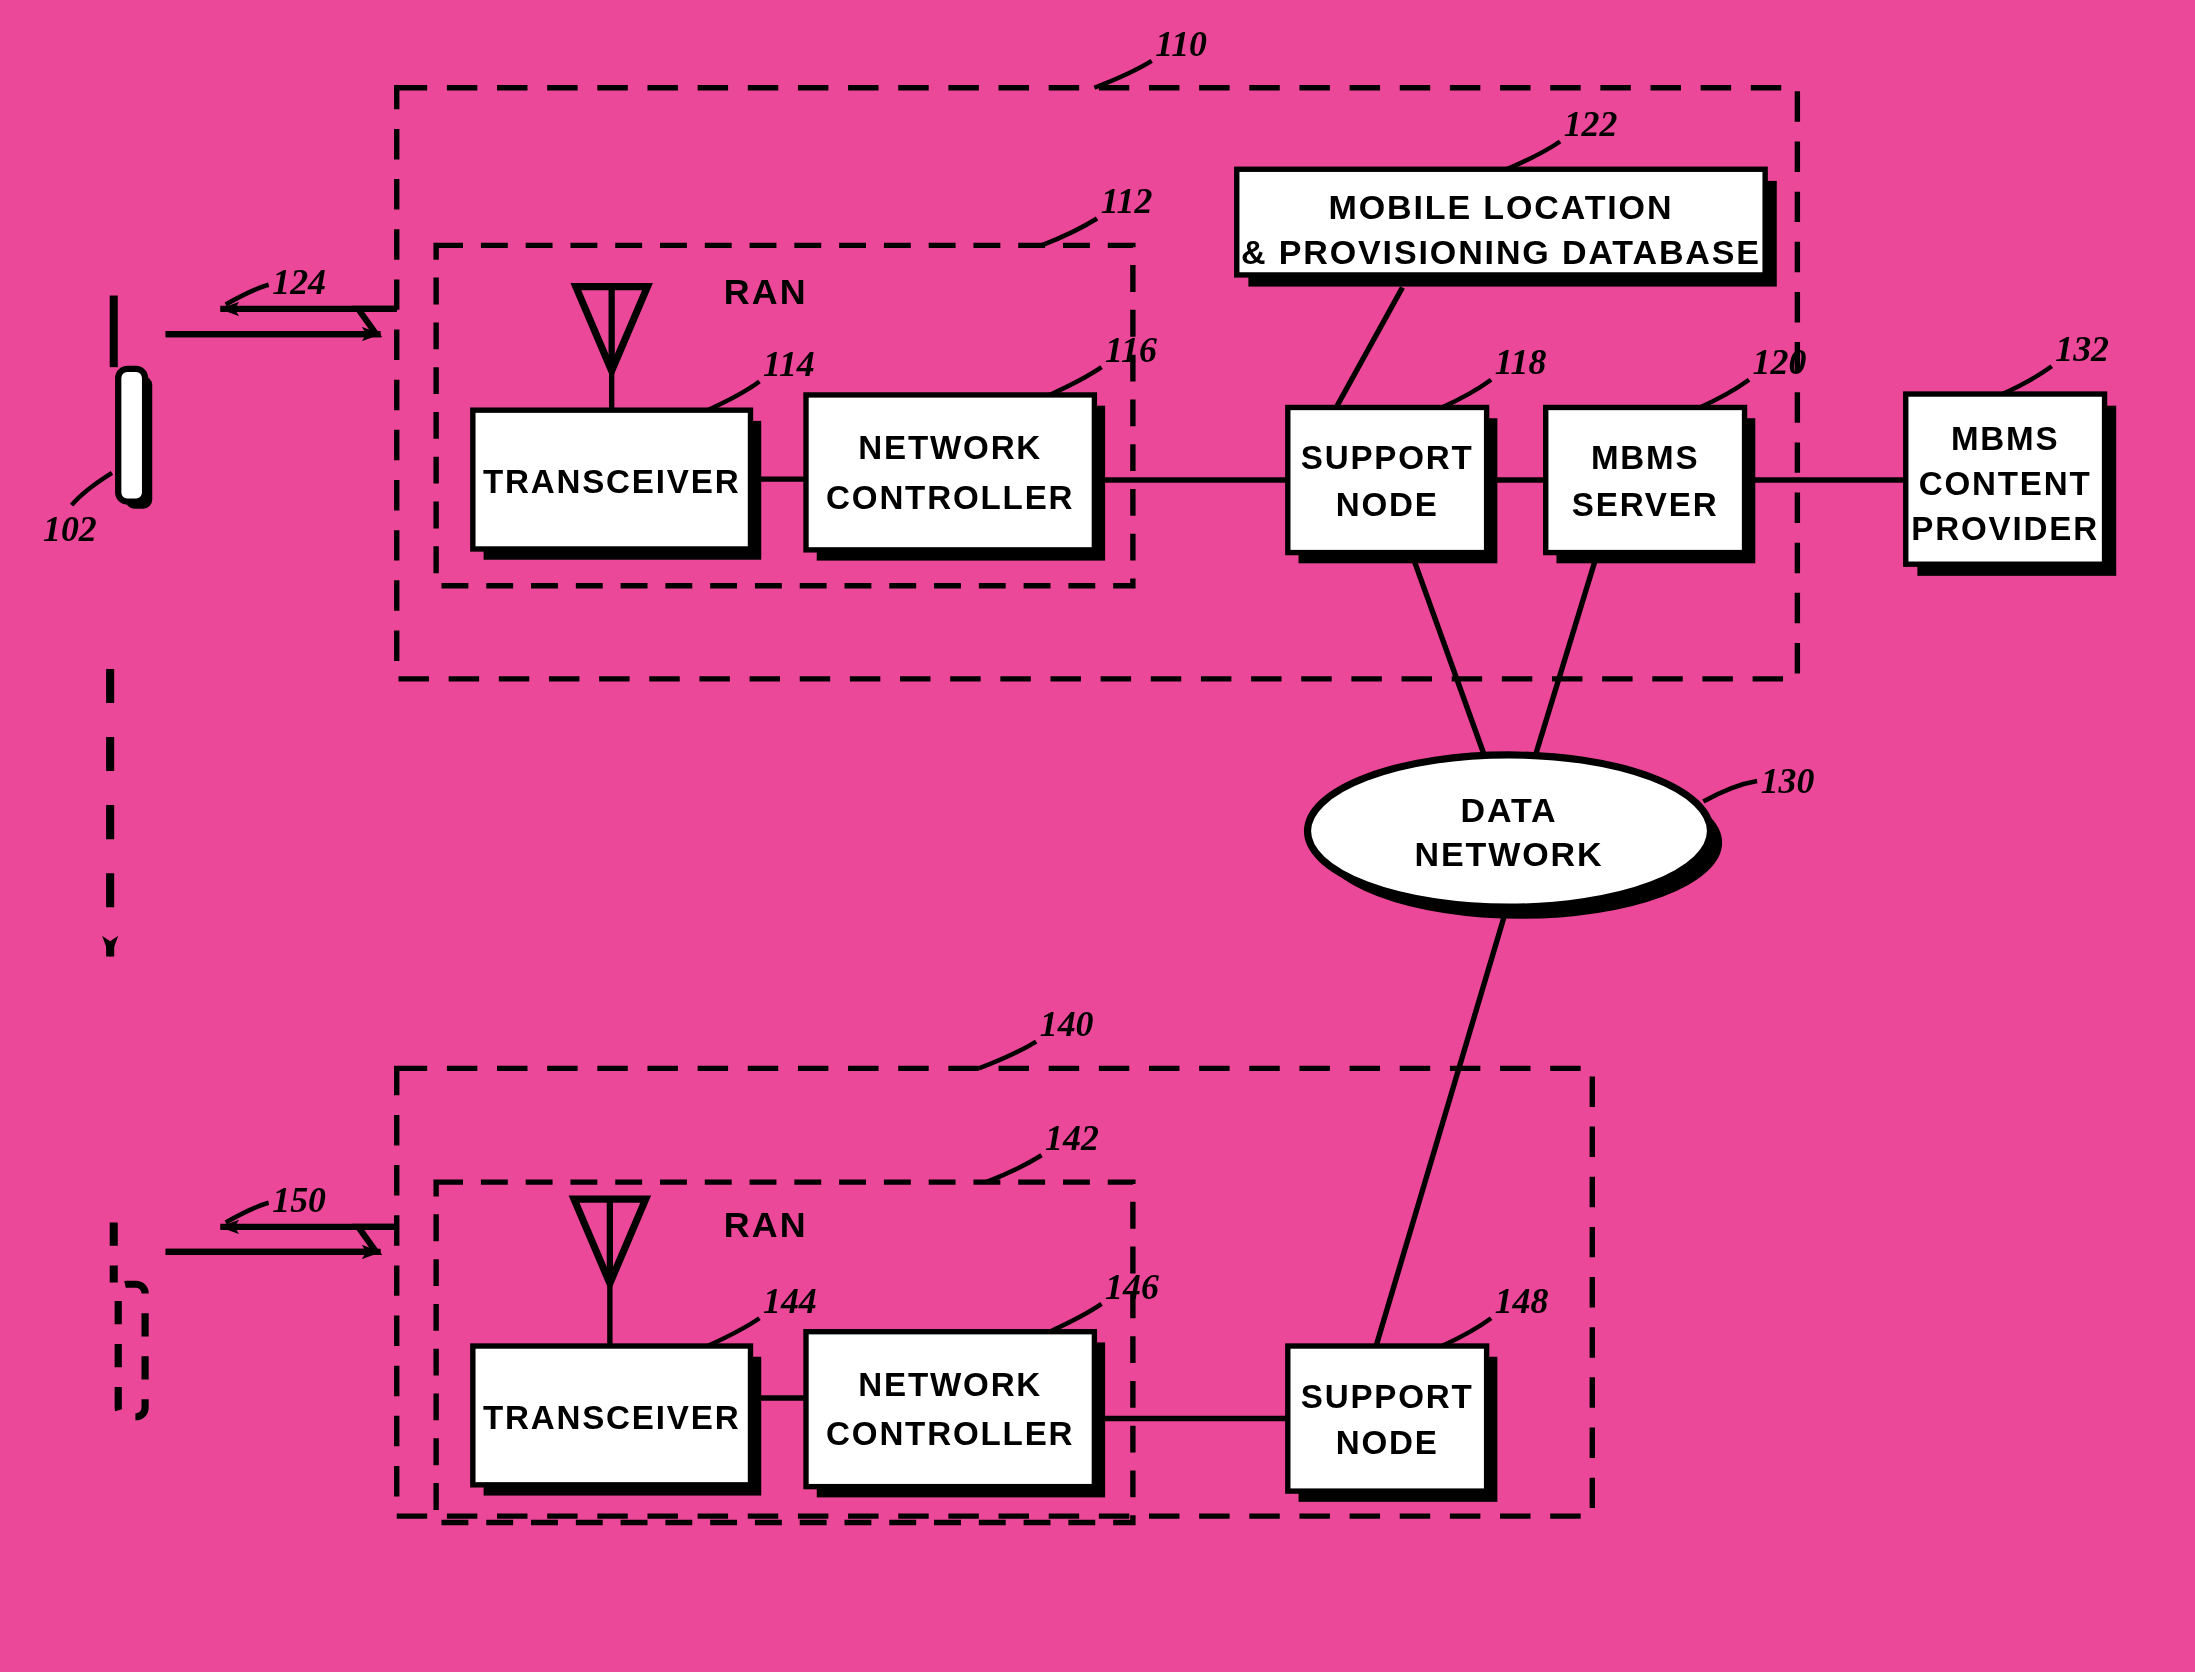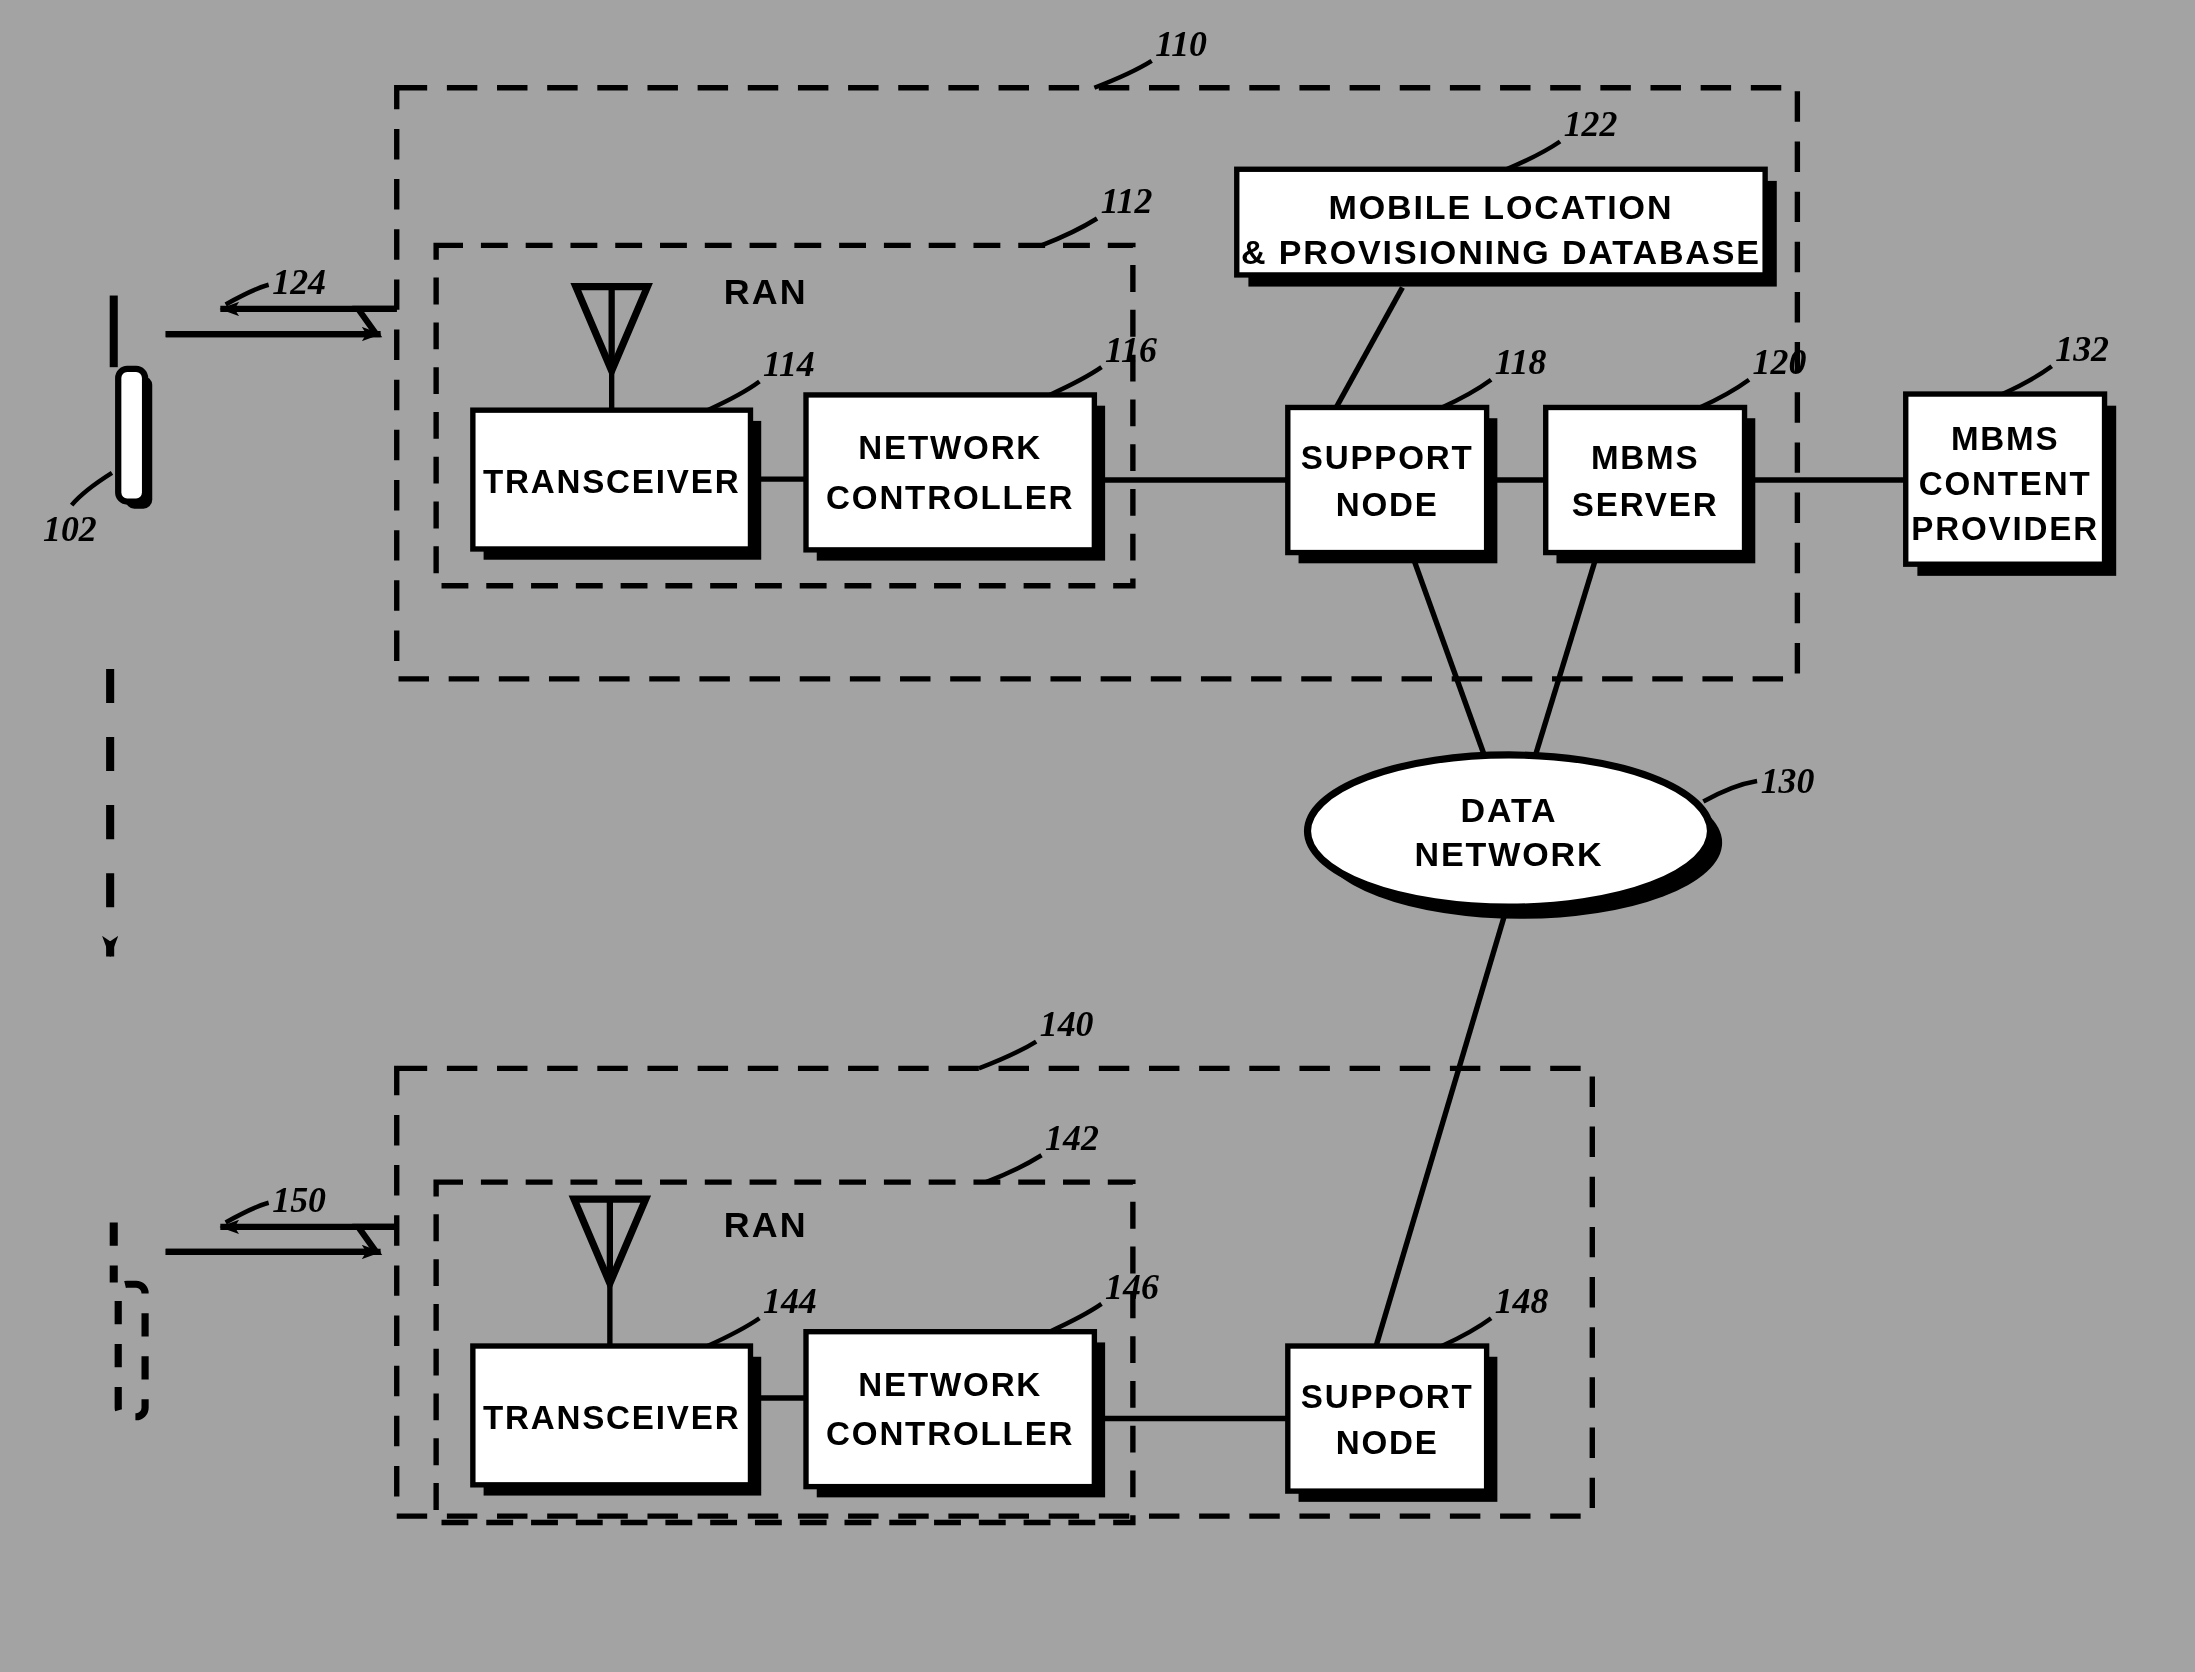--- a/index.html
+++ b/index.html
@@ -7,21 +7,21 @@
     padding: 0;
     background: #ffffff;
   }
   body {
     font-family: "Liberation Sans", sans-serif;
   }
   #figure {
     position: relative;
     width: 2195px;
     height: 1672px;
-    background: #a3a3a3;
+    background: #ec4899;
     overflow: hidden;
   }
   #figure svg {
     position: absolute;
     left: 0;
     top: 0;
   }
   .box-label {
     font-family: "Liberation Sans", sans-serif;
     font-weight: 700;

